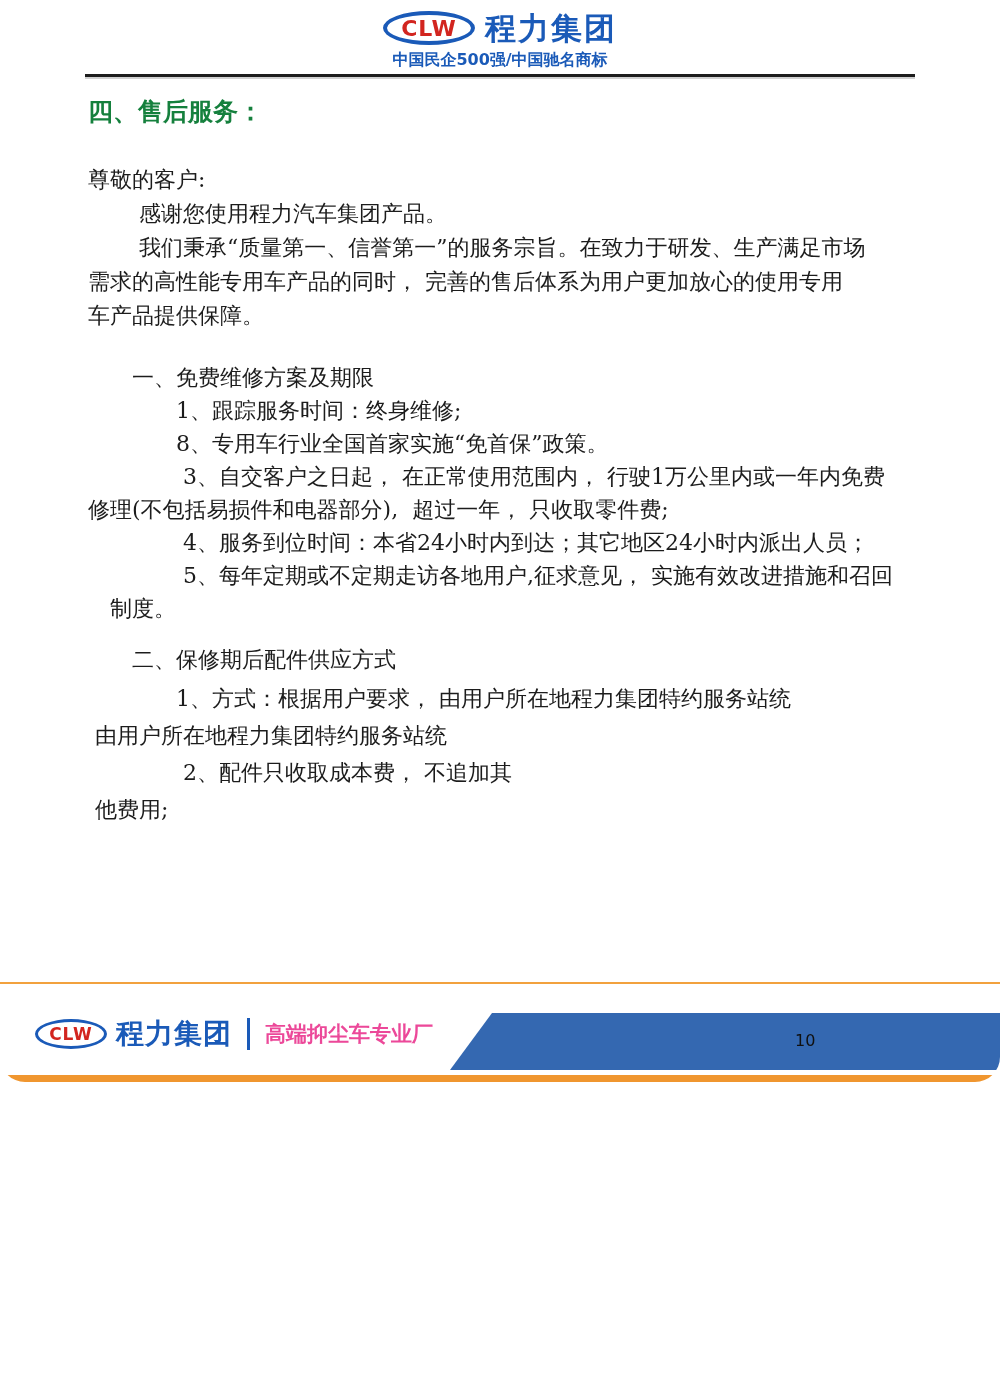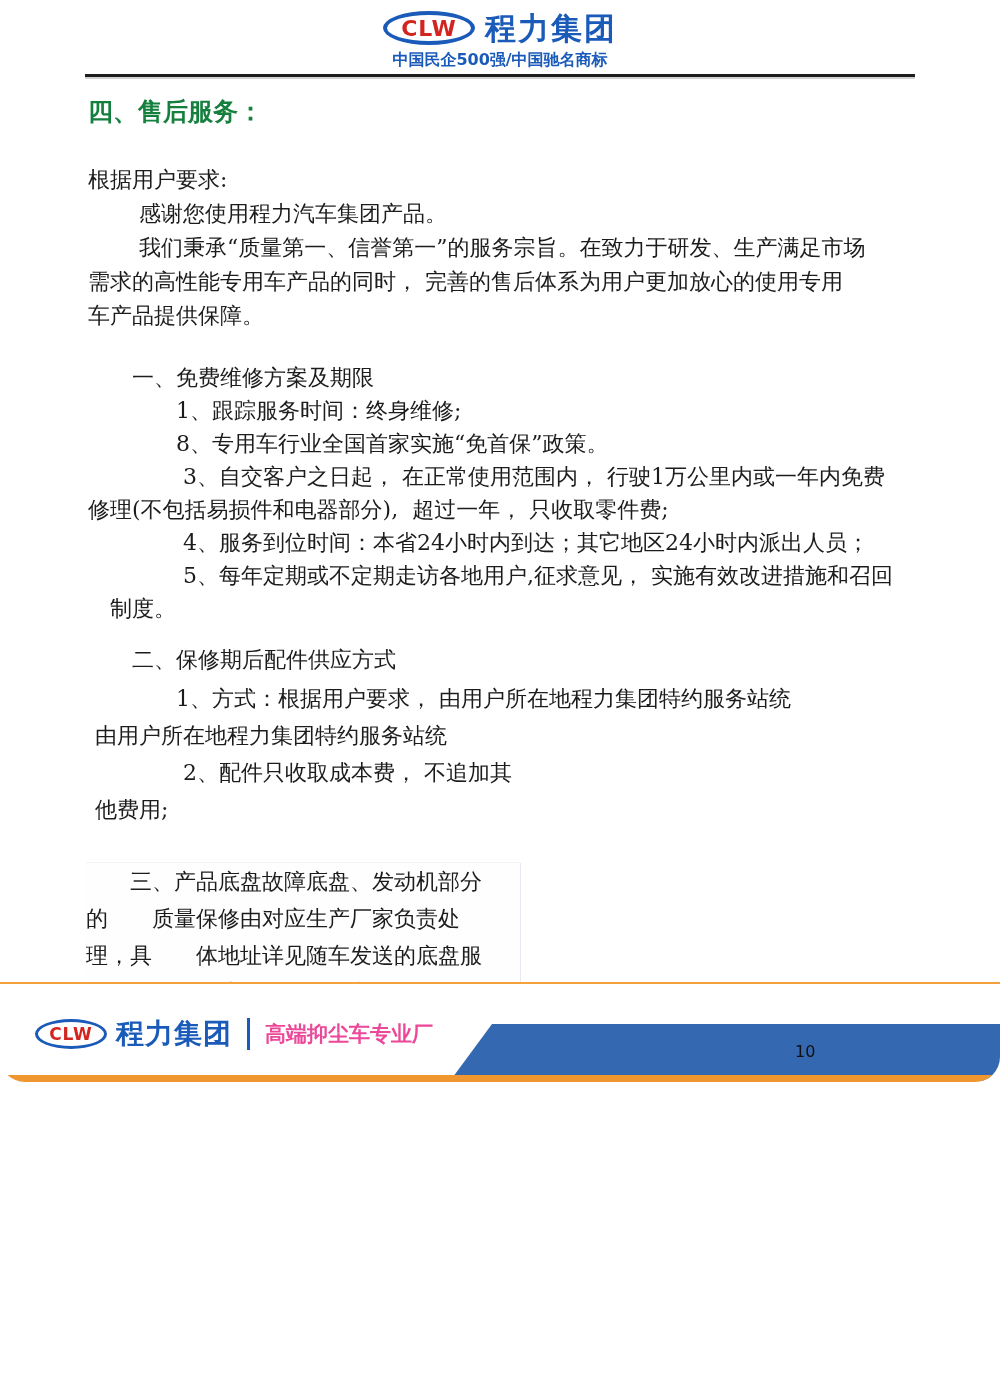--- a/index.html
+++ b/index.html
@@ -73,21 +73,21 @@
   .footer-brand{
     font-family:"DejaVu Sans","Liberation Sans",sans-serif;
     font-weight:bold;font-size:28px;color:#1a5ab8;letter-spacing:1px;line-height:1;
   }
   .footer-divider{width:3px;height:32px;background:#1a5ab8;margin:0 6px;}
   .footer-tagline{
     font-family:"DejaVu Sans","Liberation Sans",sans-serif;
     font-weight:bold;font-size:21px;color:#ec4899;line-height:1;
   }
   .footer-trapezoid{
-    position:absolute;left:450px;right:0;bottom:1px;height:57px;
+    position:absolute;left:450px;right:0;bottom:12px;height:57px;
     background:#3468b1;
     clip-path:polygon(42px 0, 100% 0, 100% 100%, 0 100%);
   }
   .footer-pagenum{
     position:absolute;left:345px;top:18px;
     font-family:"DejaVu Sans","Liberation Sans",sans-serif;
     font-size:16px;color:#101010;
   }
   .footer-bar{position:absolute;left:0;right:0;bottom:0;height:7px;background:#f0962f;}
 </style>
@@ -104,21 +104,21 @@
       <span class="brand-text">程力集团</span>
     </div>
     <div class="tagline">中国民企500强/中国驰名商标</div>
     <div class="header-rule"></div>
   </div>
 
   <div class="doc">
     <div class="doc-title">四、售后服务：</div>
 
     <div class="opening">
-        <div class="line">根据用户要求:</div>
+        <div class="line">尊敬的客户:</div>
         <div class="line">　　 感谢您使用程力汽车集团产品。</div>
         <div class="line">　　 我们秉承“质量第一、信誉第一”的服务宗旨。在致力于研发、生产满足市场</div>
         <div class="line">需求的高性能专用车产品的同时， 完善的售后体系为用户更加放心的使用专用</div>
         <div class="line">车产品提供保障。</div>
       </div>
 
     <div class="sec1-head">
         <div class="line">　　一、免费维修方案及期限</div>
       </div>
     <div class="sec1-items">
@@ -134,26 +134,20 @@
     <div class="sec2-head">
         <div class="line">　　二、保修期后配件供应方式</div>
       </div>
     <div class="sec2-items">
         <div class="line">　　　　1、方式：根据用户要求， 由用户所在地程力集团特约服务站统</div>
         <div class="line"> 由用户所在地程力集团特约服务站统</div>
         <div class="line">　　　　 2、配件只收取成本费， 不追加其</div>
         <div class="line"> 他费用;</div>
       </div>
 
-    <div class="sec3-box">
-        <div class="line">　　三、产品底盘故障底盘、发动机部分</div>
-        <div class="line">的　　质量保修由对应生产厂家负责处</div>
-        <div class="line">理，具　　体地址详见随车发送的底盘服</div>
-        <div class="line">务站名录或直接拨打电话到我公司查询。</div>
-      </div>
   </div>
 
   <div class="footer">
     <div class="footer-topline"></div>
     <div class="footer-logo-row">
       <span class="footer-oval">
         <span>CLW</span>
       </span>
       <span class="footer-brand">程力集团</span>
       <span class="footer-divider"></span>

